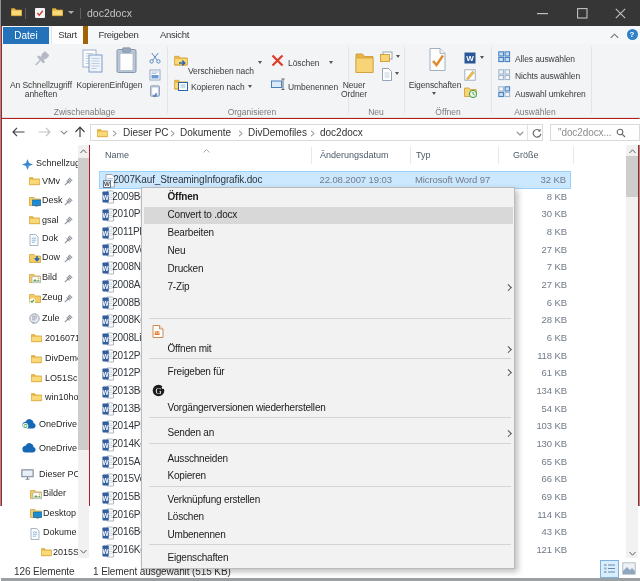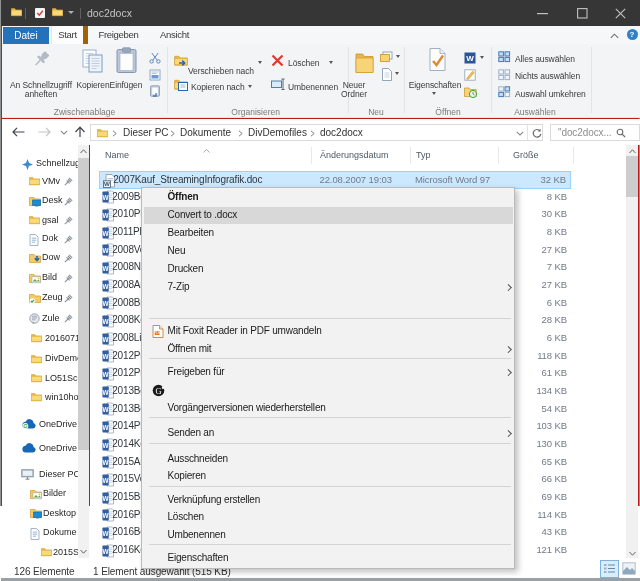--- a/index.html
+++ b/index.html
@@ -188,21 +188,21 @@
  <div class="rstxt" style="left:189px;top:37.5px;">Kopieren nach</div>
  <div class="darr" style="left:246px;top:40.5px;"></div>
  <div class="abs" style="left:269px;top:34px;">
   <svg width="14" height="13" viewBox="0 0 14 13">
           <rect x="0.5" y="3" width="10" height="6.5" fill="#dcebf8" stroke="#4a7ebd" stroke-width="1"></rect>
           <path d="M12 1 v10.5 M10.4 1 h3.2 M10.4 11.5 h3.2" stroke="#5a6a7e" stroke-width="1"></path>
         </svg>
  </div>
  <div class="rstxt" style="left:286px;top:37.5px;">Umbenennen</div>
  <div class="gsep" style="left:346px;"></div>
- <div class="glabel" style="left:186px;width:92px;text-align:right;">Organisieren</div>
+ <div class="glabel" style="left:204px;width:92px;">Organisieren</div>
 
  <div class="abs" style="left:353px;top:6px;">
   <svg width="19" height="24" viewBox="0 0 19 24">
           <path d="M1 4 l6.5 0 2 2.5 8.5 0 0 16 -17 0 z" fill="#eab44c" stroke="#cf9c32" stroke-width="0.9"></path>
           <path d="M1 8 h17 v14.5 h-17 z" fill="#f7d475" stroke="#cf9c32" stroke-width="0.7"></path>
         </svg>
  </div>
  <div class="rbtxt" style="left:328px;top:36.5px;width:48px;">Neuer<br>Ordner</div>
  <div class="abs" style="left:377px;top:7px;">
   <svg width="15" height="13" viewBox="0 0 15 13">
@@ -1009,21 +1009,20 @@
 <div class="msep" style="top:130.0px;"></div>
 <div class="mi" style="top:134.7px;">
         <span class="abs" style="left:8px;top:2.3px;">
           <svg width="12" height="13" viewBox="0 0 12 13">
             <path d="M1 0.5 h6.5 L11 4 V12.5 H1 Z" fill="#fff" stroke="#c87f42" stroke-width="0.9"></path>
             <path d="M7.5 0.5 V4 H11" fill="#f6e2d2" stroke="#c87f42" stroke-width="0.8"></path>
             <rect x="2.6" y="6" width="5" height="4" fill="#e8731e" rx="0.5"></rect>
             <text x="5.1" y="9.4" font-size="3.6" fill="#fff" text-anchor="middle" font-family="Liberation Sans">PDF</text>
           </svg>
         </span>
-        <span class="t" style="">Mit Foxit Reader in PDF umwandeln</span>
       </div>
 <div class="mi" style="top:152.8px;">
         <span class="t" style="">Öffnen mit</span>
         <span class="marr" style="top:6px;"></span>
       </div>
 <div class="msep" style="top:170.3px;"></div>
 <div class="mi" style="top:175.5px;">
         <span class="t" style="">Freigeben für</span>
         <span class="marr" style="top:6px;"></span>
       </div>

